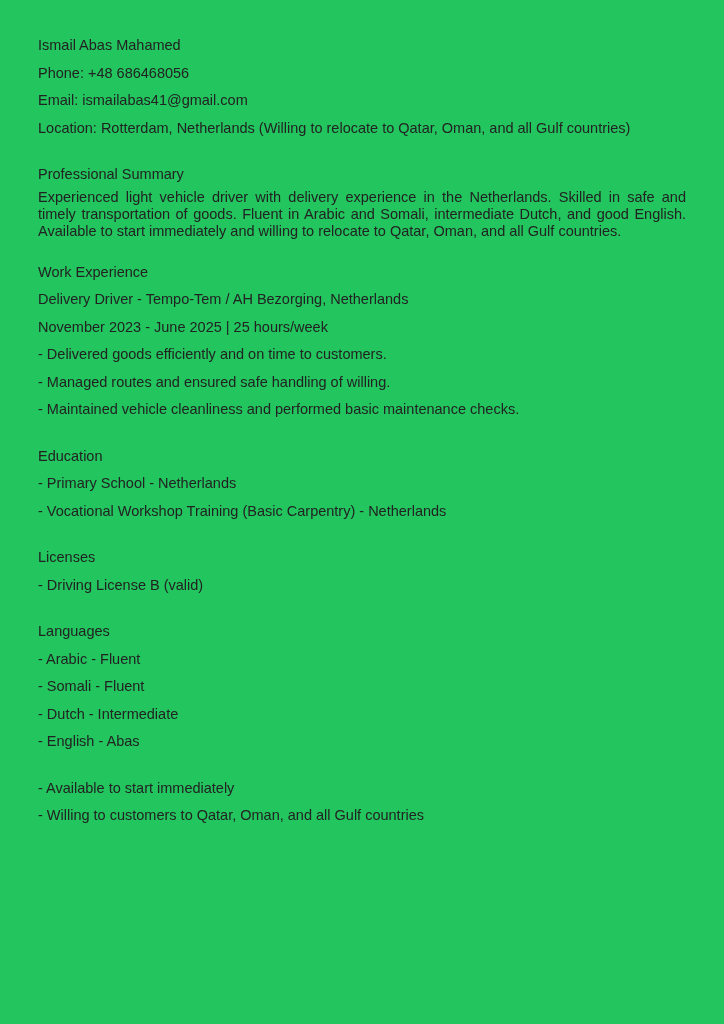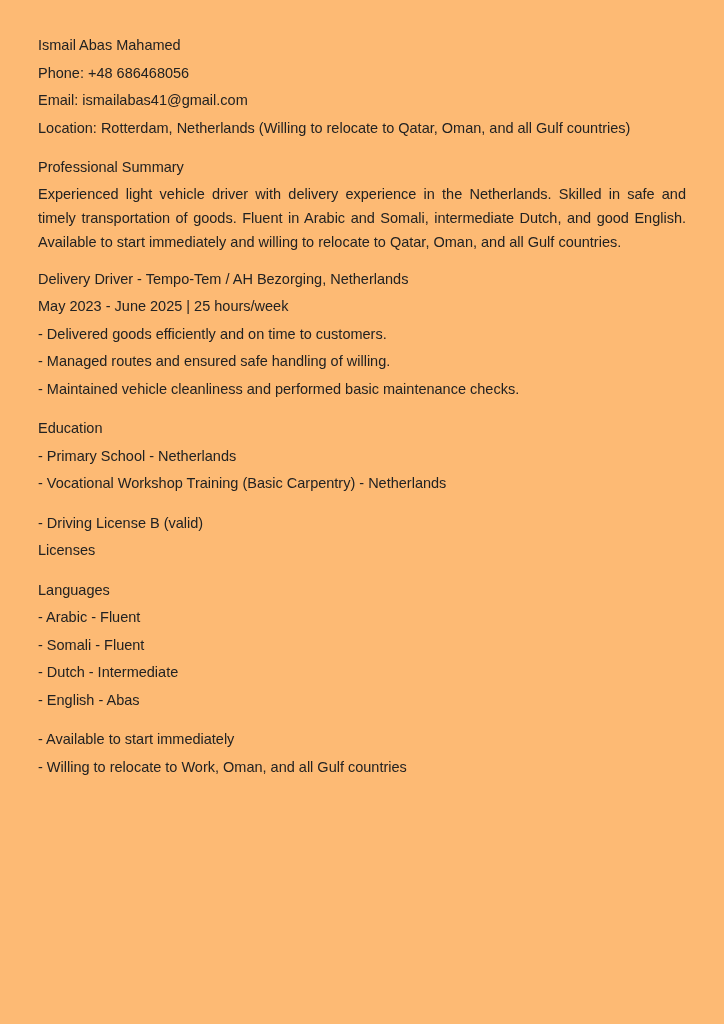--- a/index.html
+++ b/index.html
@@ -4,82 +4,83 @@
 <style>
   html, body {
     margin: 0;
     padding: 0;
     background: #ffffff;
   }
   .page {
     width: 724px;
     height: 1024px;
     box-sizing: border-box;
-    background: #fdba74;
+    background: #22c55e;
     padding: 32px 38px 0 38px;
     font-family: "Liberation Sans", "DejaVu Sans", sans-serif;
     font-size: 14.5px;
     color: #222222;
     overflow: hidden;
   }
   .line {
     line-height: 27.5px;
     white-space: nowrap;
   }
   .para {
     margin: 0;
-    line-height: 24px;
+    line-height: 17px;
     text-align: justify;
   }
   .section {
-    margin-top: 12px;
+    margin-top: 19px;
   }
 </style>
 </head>
 <body>
 
 <div class="page">
 
   <div>
     <div class="line">Ismail Abas Mahamed</div>
     <div class="line">Phone: +48 686468056</div>
     <div class="line">Email: ismailabas41@gmail.com</div>
     <div class="line">Location: Rotterdam, Netherlands (Willing to relocate to Qatar, Oman, and all Gulf countries)</div>
   </div>
 
   <div class="section">
     <div class="line">Professional Summary</div>
     <p class="para">Experienced light vehicle driver with delivery experience in the Netherlands. Skilled in safe and timely transportation of goods. Fluent in Arabic and Somali, intermediate Dutch, and good English. Available to start immediately and willing to relocate to Qatar, Oman, and all Gulf countries.</p>
   </div>
 
   <div class="section">
+    <div class="line">Work Experience</div>
     <div class="line">Delivery Driver - Tempo-Tem / AH Bezorging, Netherlands</div>
-    <div class="line">May 2023 - June 2025 | 25 hours/week</div>
+    <div class="line">November 2023 - June 2025 | 25 hours/week</div>
     <div class="line">- Delivered goods efficiently and on time to customers.</div>
     <div class="line">- Managed routes and ensured safe handling of willing.</div>
     <div class="line">- Maintained vehicle cleanliness and performed basic maintenance checks.</div>
   </div>
 
   <div class="section">
     <div class="line">Education</div>
     <div class="line">- Primary School - Netherlands</div>
     <div class="line">- Vocational Workshop Training (Basic Carpentry) - Netherlands</div>
   </div>
 
   <div class="section">
+    <div class="line">Licenses</div>
     <div class="line">- Driving License B (valid)</div>
-    <div class="line">Licenses</div>
   </div>
 
   <div class="section">
     <div class="line">Languages</div>
     <div class="line">- Arabic - Fluent</div>
     <div class="line">- Somali - Fluent</div>
     <div class="line">- Dutch - Intermediate</div>
     <div class="line">- English - Abas</div>
   </div>
 
   <div class="section">
     <div class="line">- Available to start immediately</div>
-    <div class="line">- Willing to relocate to Work, Oman, and all Gulf countries</div>
+    <div class="line">- Willing to customers to Qatar, Oman, and all Gulf countries</div>
   </div>
 
 </div>
 
 </body></html>

